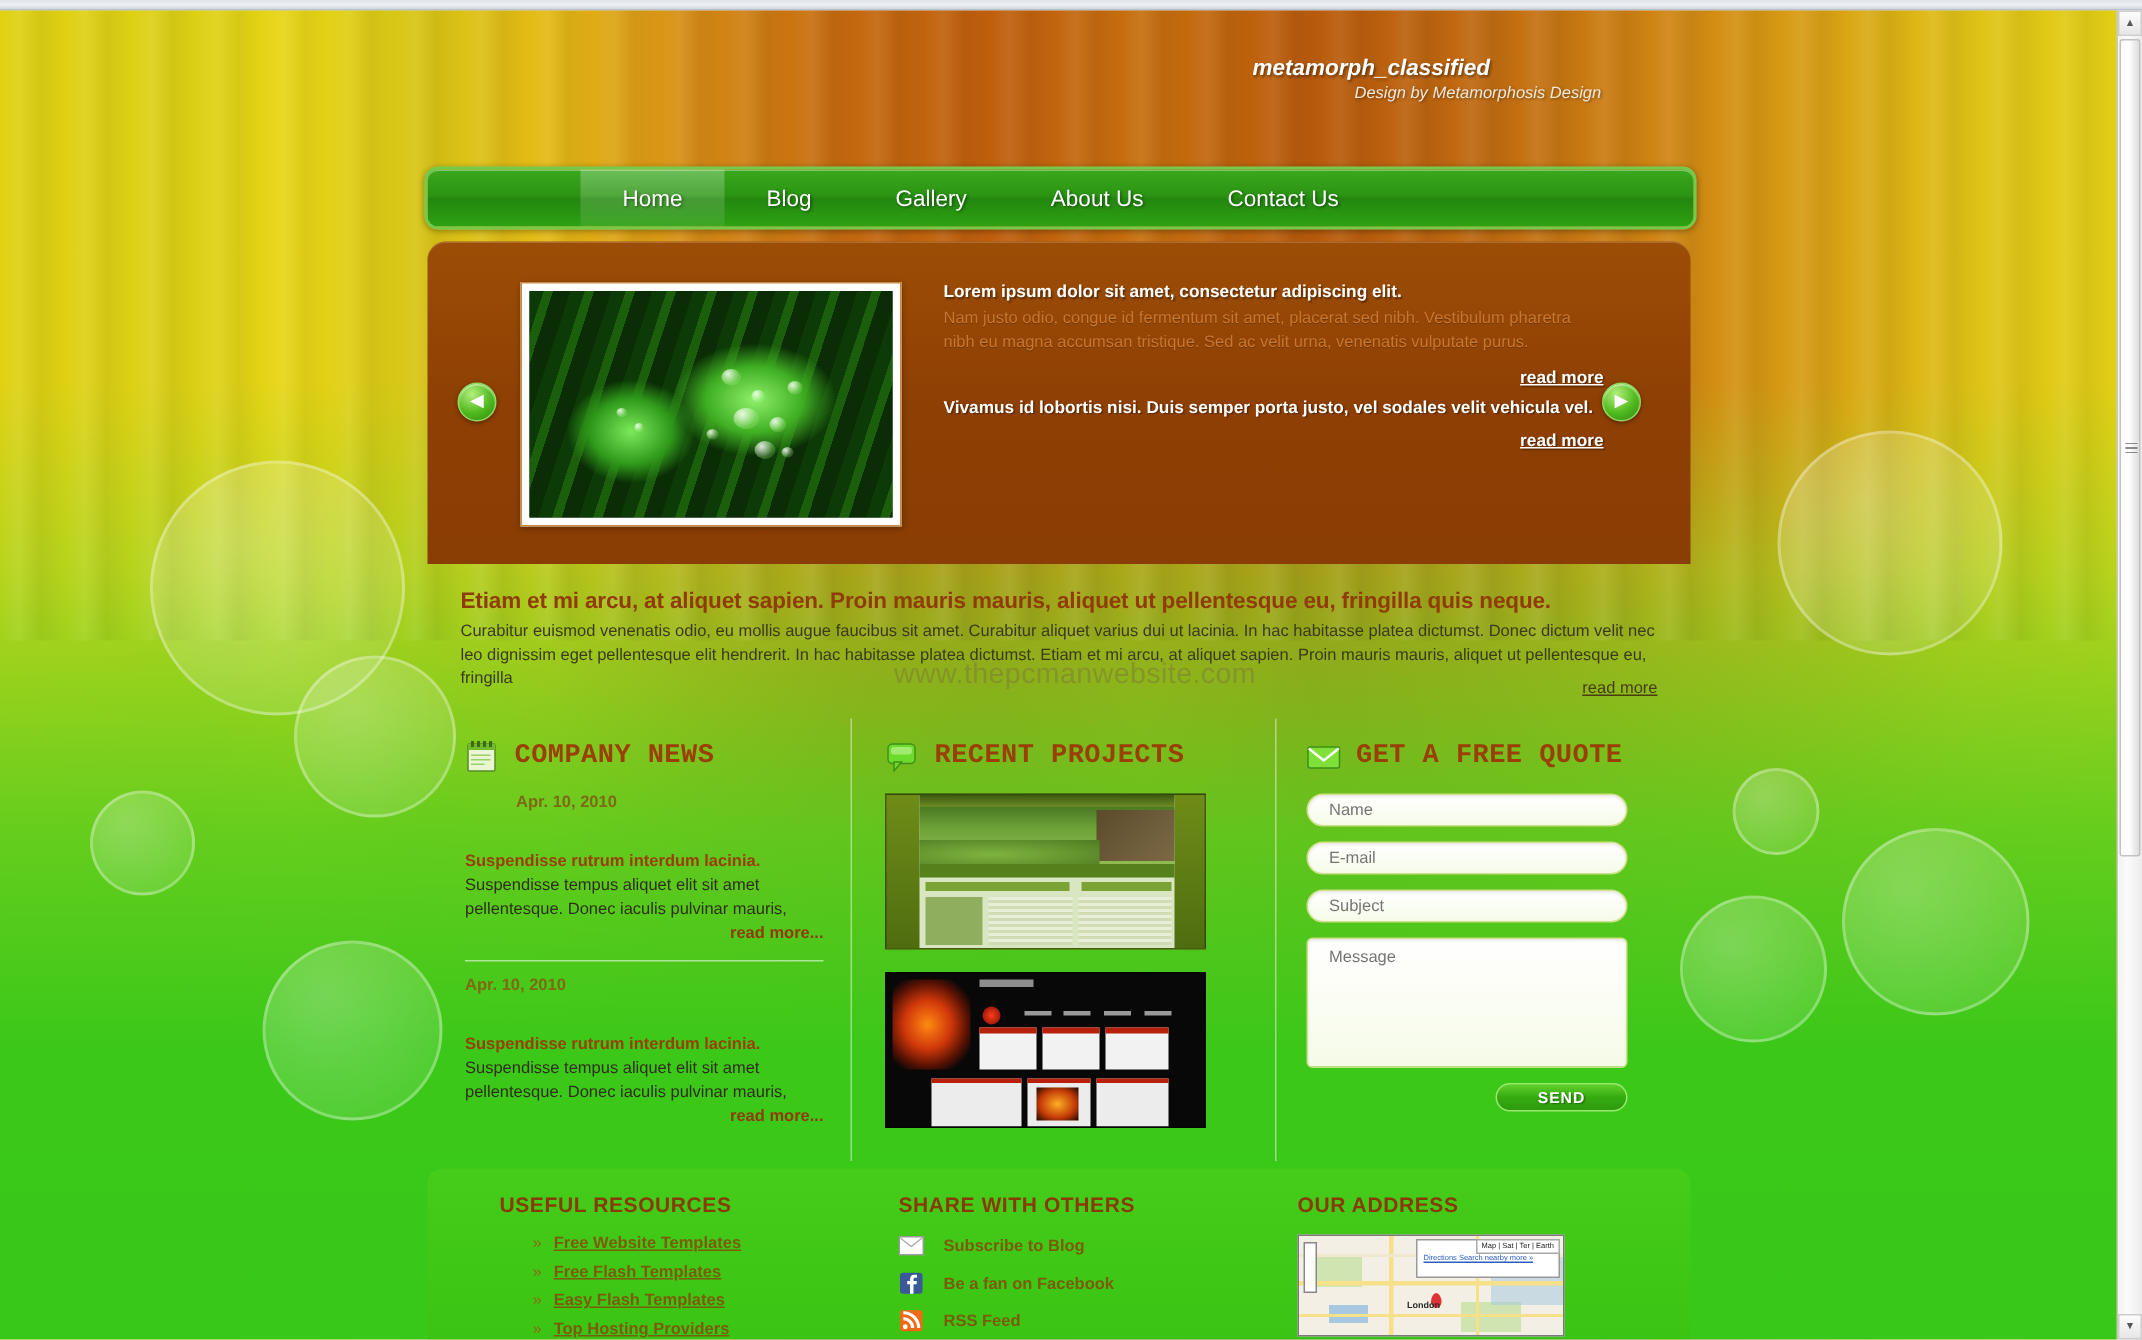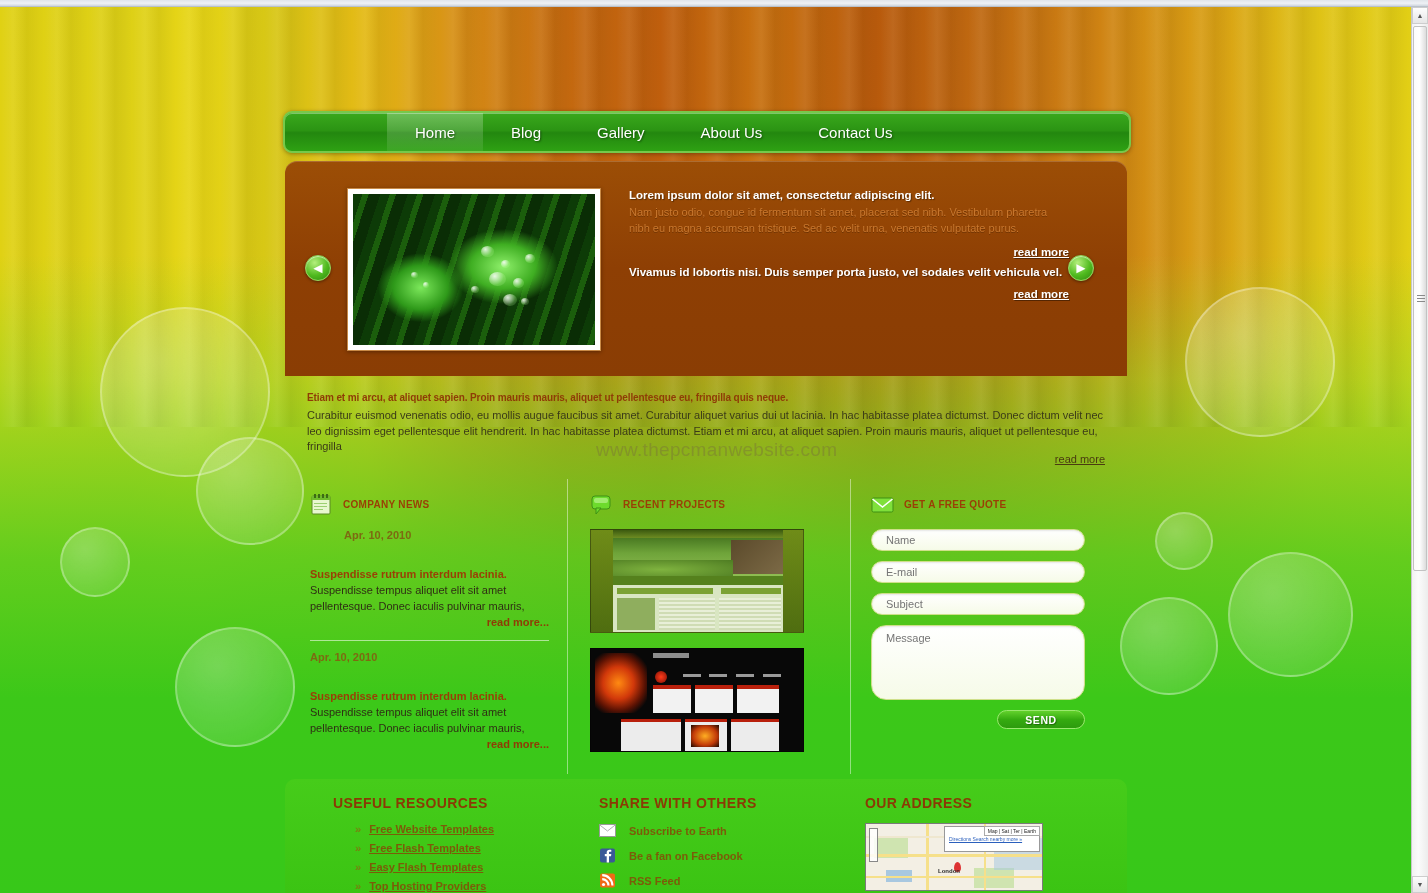--- a/index.html
+++ b/index.html
@@ -159,21 +159,21 @@
     text-shadow: 1px 1px 1px rgba(0,0,0,0.4);
   }
   .slide-block + .slide-block { margin-top: 8px; }
 
   
   #intro-panel {
     position: absolute; left: 285px; top: 369px; width: 842px; height: 102px;
     padding: 16px 22px 0 22px;
   }
   #intro-heading {
-    font-size: 10px; font-weight: bold; color: #8f3c06;
+    font-size: 15px; font-weight: bold; color: #8f3c06;
     margin-bottom: 5px; letter-spacing: -0.1px;
   }
   #intro-body {
     font-size: 11px; color: #3b3b18; line-height: 15.5px;
   }
   #intro-read-more {
     position: absolute; right: 22px; top: 77px;
     font-size: 11px; color: #4a3b10; text-decoration: underline; cursor: pointer;
   }
   #watermark {
@@ -188,21 +188,21 @@
     position: absolute; left: 285px; top: 472px; width: 842px; height: 295px;
     display: flex;
   }
   .content-col { position: relative; padding-top: 14px; }
   #col-news     { width: 282px; padding-left: 25px; padding-right: 18px; }
   #col-projects { width: 283px; padding-left: 22px; border-left: 1px solid rgba(255,255,255,0.45); }
   #col-quote    { width: 277px; padding-left: 20px; border-left: 1px solid rgba(255,255,255,0.45); }
 
   .col-head { display: flex; align-items: center; gap: 10px; margin-bottom: 14px; }
   .col-head-title {
-    font-size: 10px; font-weight: bold; color: #9a3f06; letter-spacing: 0.3px;
+    font-size: 18px; font-weight: bold; color: #9a3f06; letter-spacing: 0.3px; font-family: Liberation Mono, monospace;
   }
   .head-icon { width: 23px; height: 22px; flex: 0 0 auto; }
 
   .news-date {
     font-size: 11px; font-weight: bold; color: #7d6a12; margin-bottom: 3px;
   }
   .news-date.indent { padding-left: 34px; }
   .news-title {
     font-size: 11px; font-weight: bold; color: #9a3f06; margin-bottom: 3px; margin-top: 27px;
   }
@@ -226,21 +226,21 @@
 
   .quote-field {
     display: block; width: 214px; height: 22px; margin-bottom: 10px;
     border-radius: 11px; border: 1px solid #cfe08a;
     background: linear-gradient(180deg,#ffffff,#f6fbe8);
     padding: 0 14px; font-size: 11px; color: #a9b08a;
     font-family: "Liberation Sans", sans-serif;
     box-shadow: inset 0 1px 2px rgba(0,0,0,0.10);
   }
   #quote-message {
-    height: 75px; border-radius: 15px; padding: 6px 14px; resize: none;
+    height: 87px; border-radius: 4px; padding: 6px 14px; resize: none;
   }
   #send-button {
     display: block; margin-left: 126px; margin-top: 6px;
     width: 88px; height: 19px; border-radius: 10px;
     background: linear-gradient(180deg,#62d12c 0%,#35ab10 50%,#2d9b0d 100%);
     border: 1px solid #9ae86e;
     color: #fff; font-size: 10.5px; font-weight: bold; letter-spacing: 0.6px;
     text-shadow: 1px 1px 1px rgba(0,0,0,0.35);
     cursor: pointer; font-family: "Liberation Sans", sans-serif;
   }
@@ -328,20 +328,24 @@
 
   <div class="bubble" style="left:100px;top:300px;width:170px;height:170px;"></div>
   <div class="bubble" style="left:196px;top:430px;width:108px;height:108px;"></div>
   <div class="bubble" style="left:60px;top:520px;width:70px;height:70px;"></div>
   <div class="bubble" style="left:1185px;top:280px;width:150px;height:150px;"></div>
   <div class="bubble" style="left:1155px;top:505px;width:58px;height:58px;"></div>
   <div class="bubble" style="left:1228px;top:545px;width:125px;height:125px;"></div>
   <div class="bubble" style="left:1120px;top:590px;width:98px;height:98px;"></div>
   <div class="bubble" style="left:175px;top:620px;width:120px;height:120px;"></div>
 
+  <div id="site-header">
+    <div id="site-title">metamorph_classified</div>
+    <div id="site-tagline">Design by Metamorphosis Design</div>
+  </div>
 
   <div id="main-nav">
     <div id="nav-spacer"></div>
     <div class="nav-item active">Home</div>
     <div class="nav-item">Blog</div>
     <div class="nav-item">Gallery</div>
     <div class="nav-item">About Us</div>
     <div class="nav-item">Contact Us</div>
   </div>
 
@@ -504,21 +508,21 @@
     </div>
 
     <div class="footer-col" id="footer-col-share">
       <div class="footer-title">SHARE WITH OTHERS</div>
 
       <div class="social-row">
         <svg class="social-icon" viewBox="0 0 17 15">
           <rect x="0.5" y="1.5" width="16" height="12" fill="#ffffff" stroke="#9a9a9a"></rect>
           <path d="M0.8 2 L8.5 8 L16.2 2" fill="none" stroke="#b0b0b0" stroke-width="1"></path>
         </svg>
-        <span class="social-text">Subscribe to Earth</span>
+        <span class="social-text">Subscribe to Blog</span>
       </div>
 
       <div class="social-row">
         <svg class="social-icon" viewBox="0 0 17 15">
           <rect x="1" y="0.5" width="15" height="14" rx="2" fill="#3b5998"></rect>
           <path d="M10 14.5 V8.2 h2 l0.3-2.2 H10 V4.8 c0-0.6 0.2-1 1-1 h1.3 V1.9 C12 1.85 11.3 1.8 10.5 1.8 c-1.7 0-2.8 1-2.8 2.8 V6 H5.8 v2.2 h1.9 v6.3 z" fill="#ffffff"></path>
         </svg>
         <span class="social-text">Be a fan on Facebook</span>
       </div>
 

